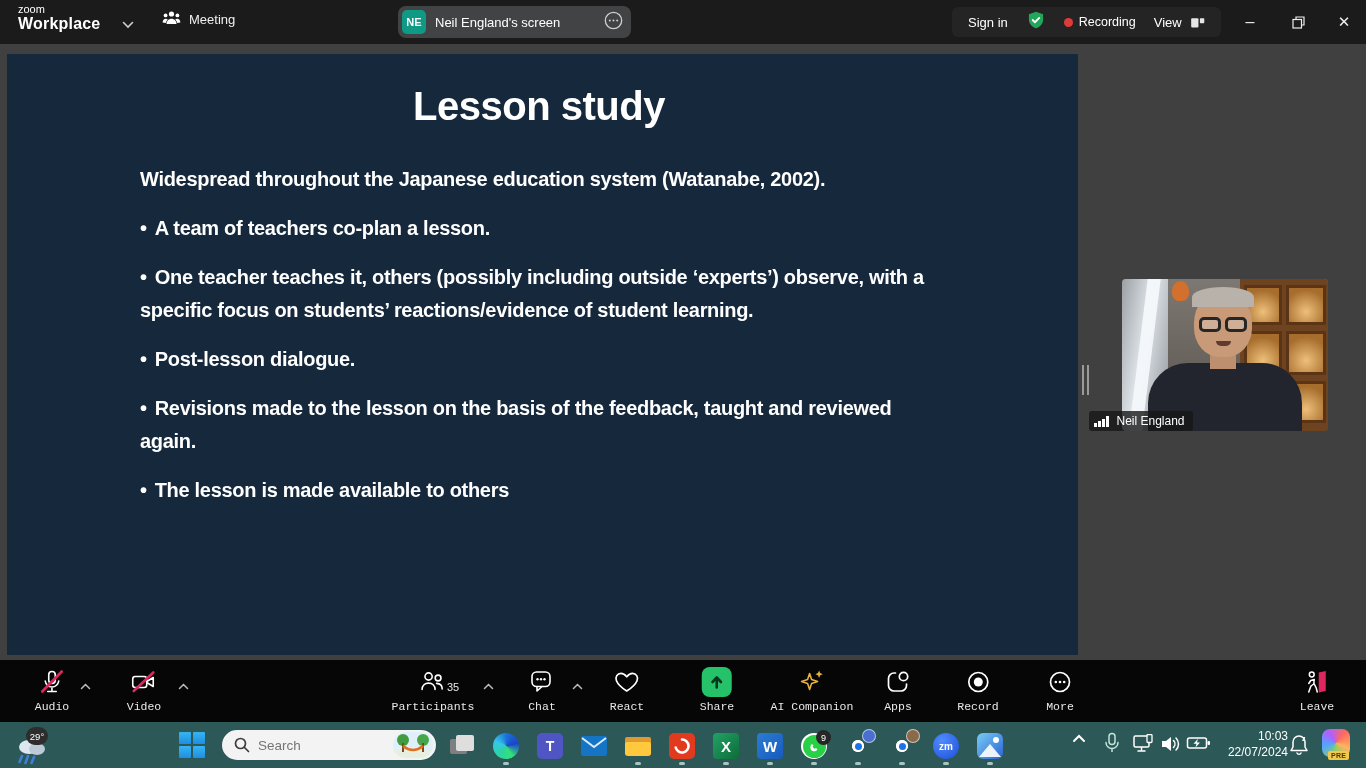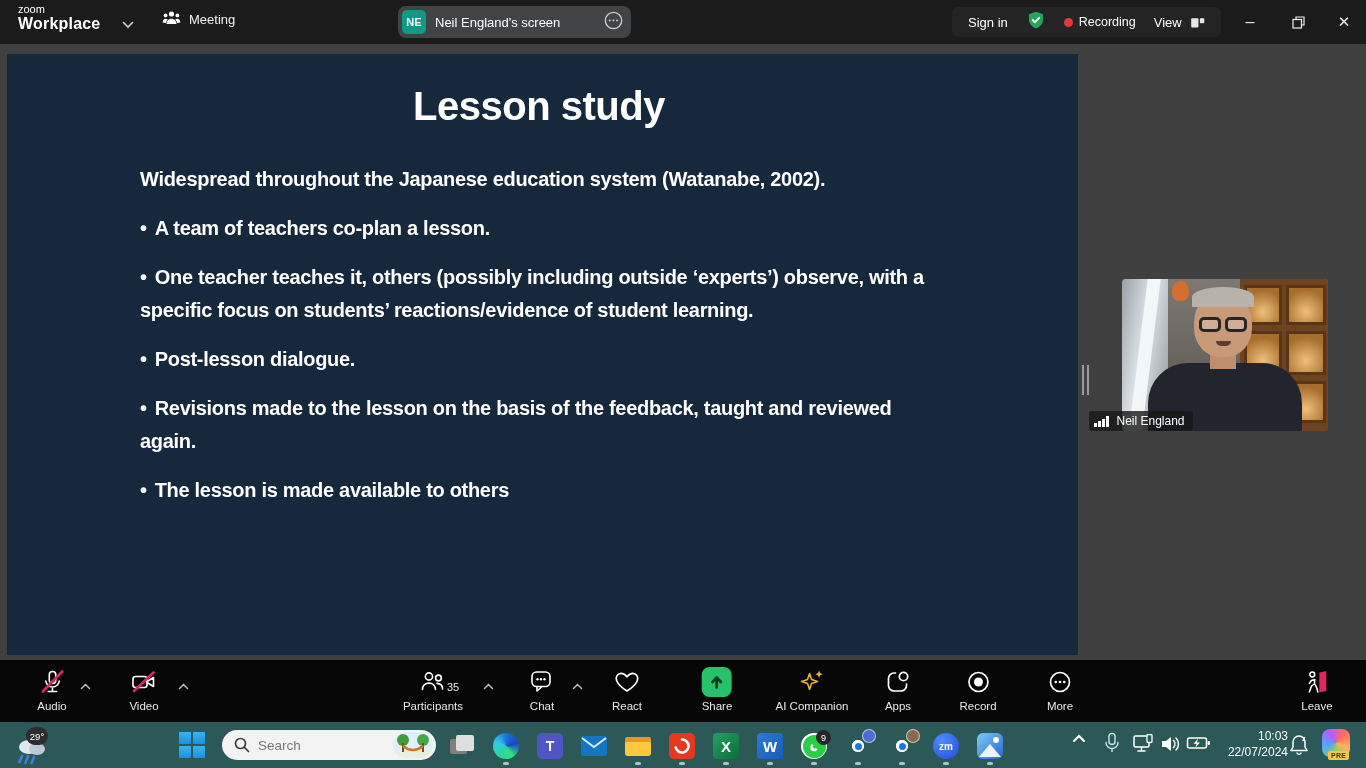--- a/index.html
+++ b/index.html
@@ -51,21 +51,21 @@
   .vt-glasses i { flex:1; border:3px solid #262626; border-radius:5px; background:rgba(230,240,250,.25); }
   .vt-mouth { position:absolute; left:94px; top:62px; width:15px; height:5px; border-radius:0 0 8px 8px; background:#5e3a30; }
   .vt-name { position:absolute; left:1089px; top:367px; height:20px; display:flex; align-items:center; gap:8px; background:rgba(22,22,22,.8); border-radius:3px; padding:0 8px 0 5px; color:#fff; font-size:12px; white-space:nowrap; }
   .sigbars { display:flex; align-items:flex-end; gap:1.5px; }
   .sigbars i { width:2.5px; background:#fff; }
 
   
   .toolbar { position:absolute; left:0; top:660px; width:1366px; height:62px; background:#060606; }
   .tbtn { position:absolute; top:7px; transform:translateX(-50%); display:flex; flex-direction:column; align-items:center; gap:3px; color:#e8e8e8; }
   .tb-ic { height:30px; display:flex; align-items:center; justify-content:center; }
-  .tb-label { font-size:11.5px; }
+  .tb-label { font-size:11.5px;font-family:Liberation Mono, monospace; }
   .tb-caret { position:absolute; top:16px; }
   .pcount { position:absolute; left:447px; top:7px; color:#e8e8e8; font-size:11px;margin-top:14px; }
   .share-box { width:30px; height:30px; border-radius:8px; background:var(--share-green,#25c26a); display:flex; align-items:center; justify-content:center; }
 
   
   .taskbar { position:absolute; left:0; top:722px; width:1366px; height:46px; background:var(--taskbar-bg,#2c5957); }
   .weather { position:absolute; left:12px; top:4px; width:52px; height:40px; }
   .temp-badge { position:absolute; left:14px; top:1px; width:22px; height:18px; border-radius:9px; background:#2d2d2d; color:#fff; font-size:9.5px; display:flex; align-items:center; justify-content:center;text-align:center; }
   .startbtn { position:absolute; left:179px; top:10px; width:26px; height:26px; display:grid; grid-template-columns:12px 12px; grid-template-rows:12px 12px; gap:2px; }
   .startbtn i { background:linear-gradient(180deg,#37b4f3,#1d8fe0); border-radius:1px; }

